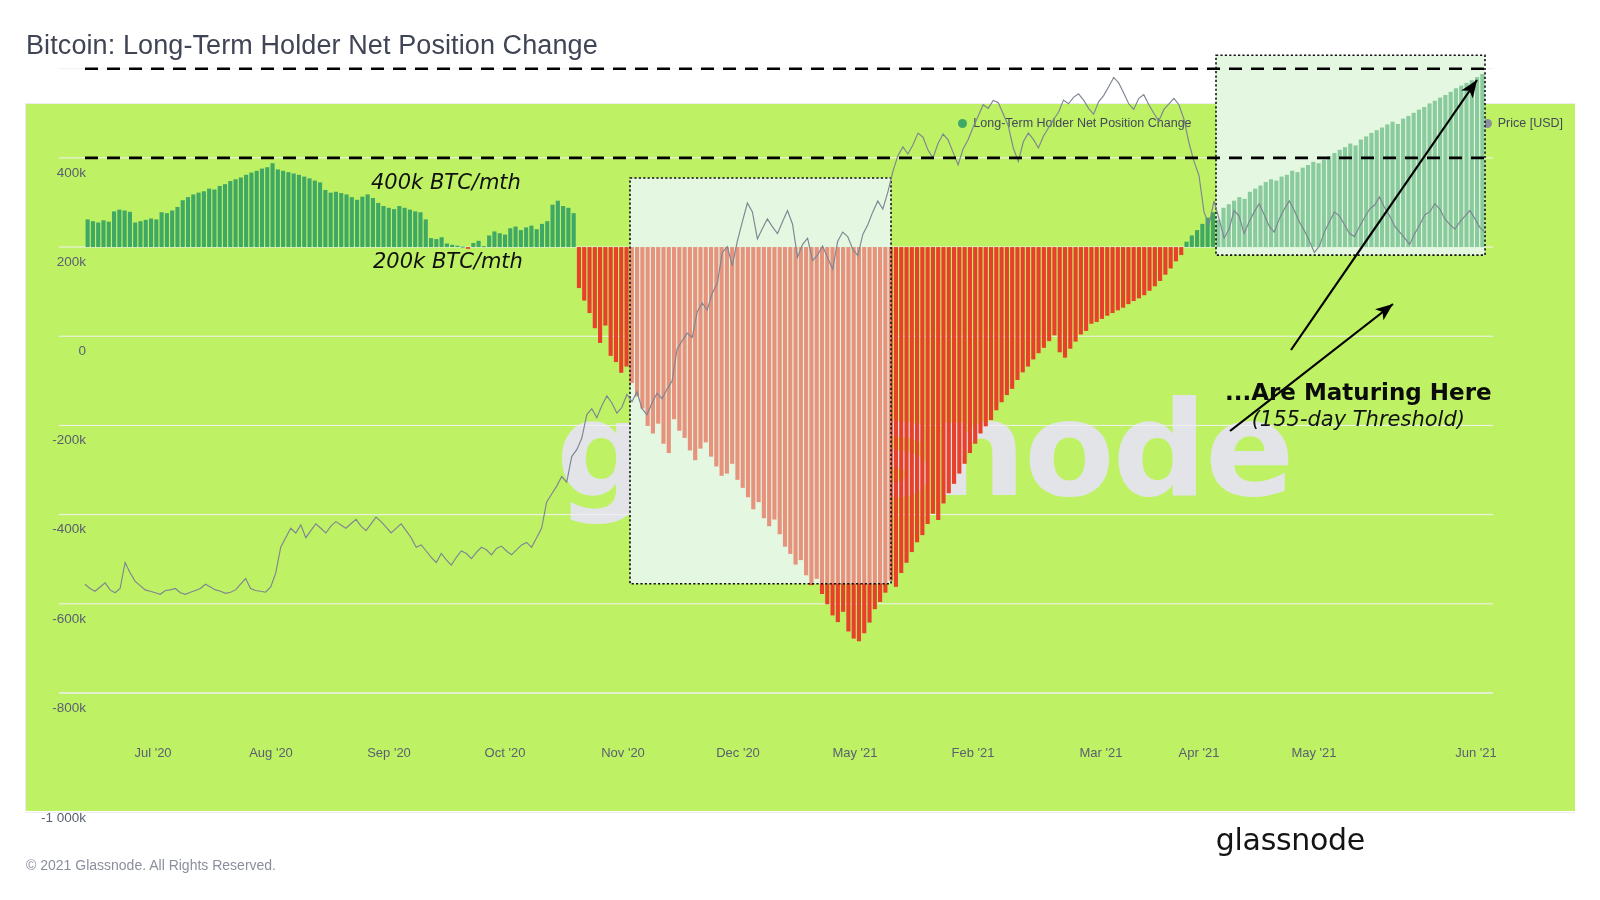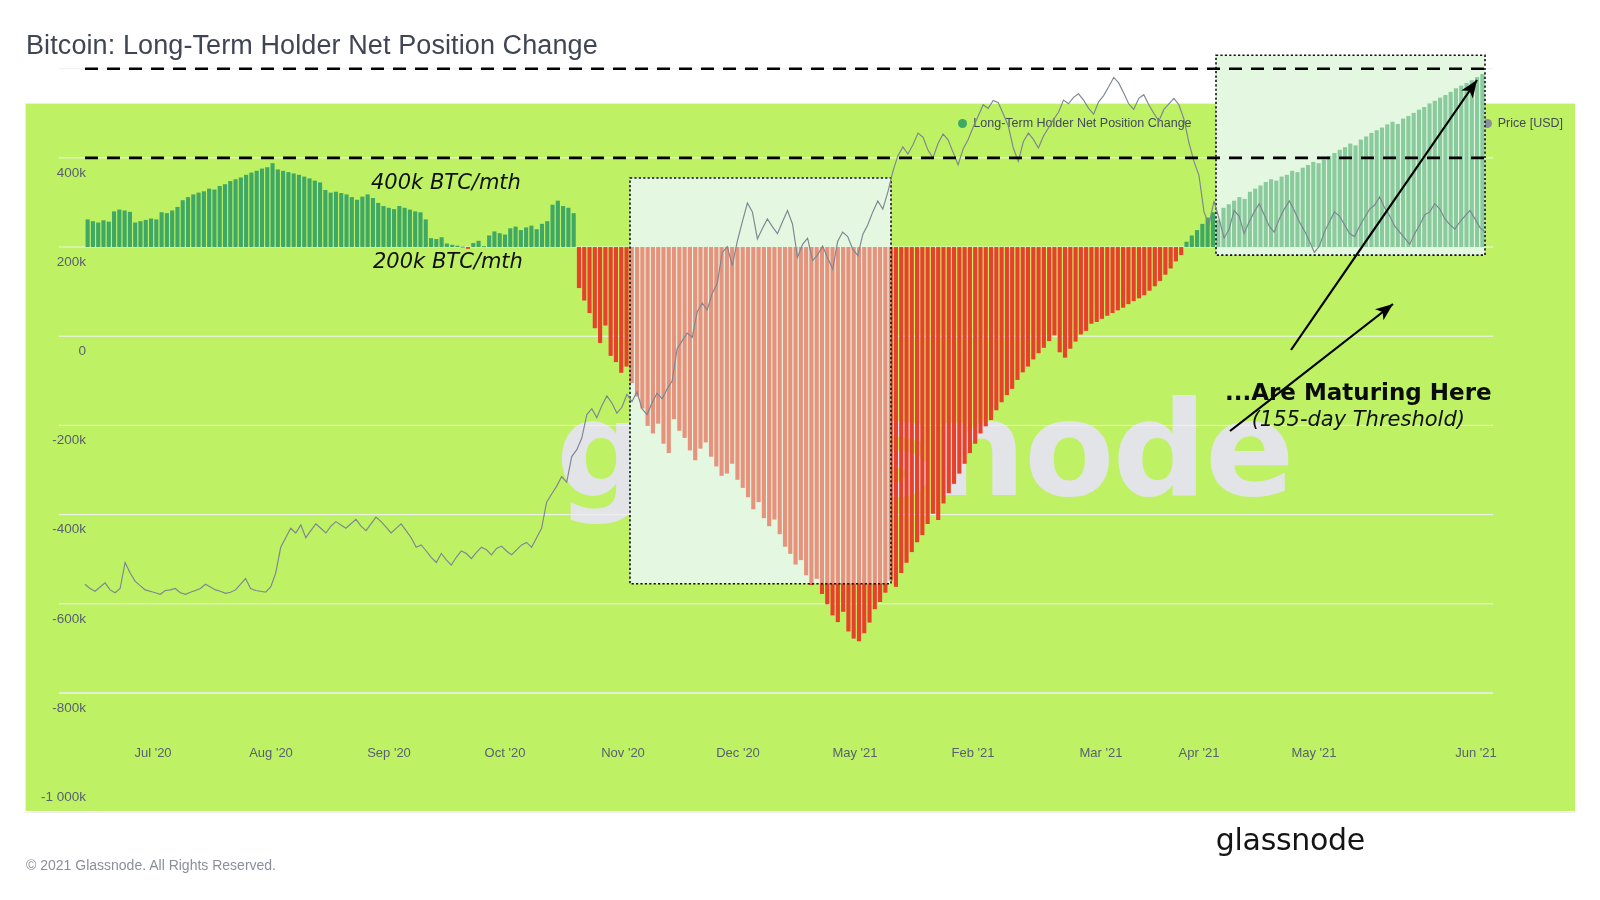--- a/index.html
+++ b/index.html
@@ -130,21 +130,21 @@
   <div class="watermark">glassnode</div>
 
   <div class="yaxis-left">
       <div class="ytick" style="top: 68.6757px;">400k</div>
       <div class="ytick" style="top: 157.865px;">200k</div>
       <div class="ytick" style="top: 247.054px;">0</div>
       <div class="ytick" style="top: 336.243px;">-200k</div>
       <div class="ytick" style="top: 425.432px;">-400k</div>
       <div class="ytick" style="top: 514.622px;">-600k</div>
       <div class="ytick" style="top: 603.811px;">-800k</div>
-      <div class="ytick" style="top: 693px;">-1 000k</div>
+      <div class="ytick" style="top: 714px;">-1 000k</div>
     </div>
 
 
   <div class="xaxis">
       <div class="xtick" style="left: 153px;">Jul '20</div>
       <div class="xtick" style="left: 271px;">Aug '20</div>
       <div class="xtick" style="left: 389px;">Sep '20</div>
       <div class="xtick" style="left: 505px;">Oct '20</div>
       <div class="xtick" style="left: 623px;">Nov '20</div>
       <div class="xtick" style="left: 738px;">Dec '20</div>

